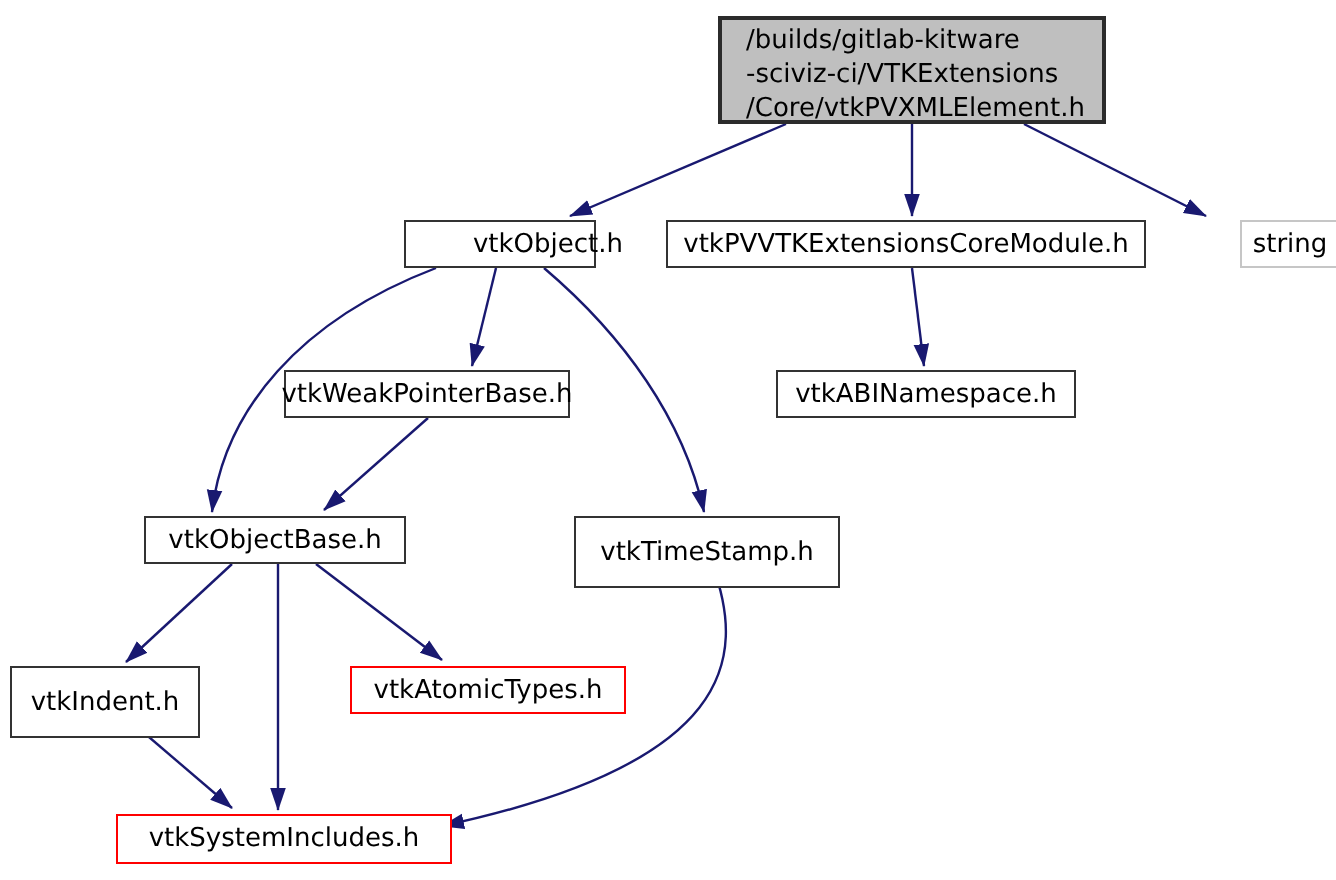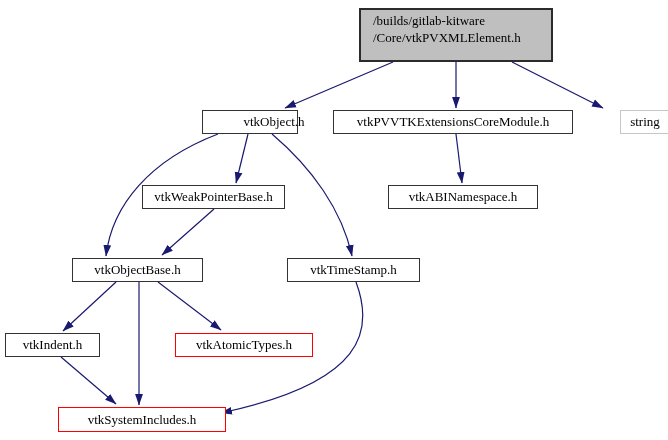--- a/index.html
+++ b/index.html
@@ -6,38 +6,38 @@
   .canvas{
     position:relative;width:668px;height:440px;background:#ffffff;
     font-family:"DejaVu Sans", sans-serif;overflow:hidden;
   }
   svg.edges{position:absolute;left:0;top:0;width:668px;height:440px;}
   .edge{stroke:#191970;stroke-width:1.2;fill:none;}
   .node{
     position:absolute;box-sizing:border-box;background:#ffffff;
     border:1px solid #333333;color:#000000;font-size:13px;
     display:flex;align-items:center;justify-content:center;
-    white-space:nowrap;cursor:pointer;font-family:Liberation Serif, serif;
+    white-space:nowrap;cursor:pointer;
   }
   .node.root{
     background:#bfbfbf;border:2px solid #2b2b2b;display:block;
     text-align:left;padding:2px 6px 0 12px;line-height:17px;cursor:default;
   }
   .node.external{border-color:#c6c6c6;cursor:default;margin-left:16px;}
   .node.truncated{border-color:#ff0000;}
   
   #n-root{left:359px;top:8px;width:194px;height:54px;}
   #n-vtkobject{left:202px;top:110px;width:96px;height:24px;padding-left:48px;}
   #n-coremodule{left:333px;top:110px;width:240px;height:24px;}
   #n-string{left:604px;top:110px;width:50px;height:24px;}
   #n-weakpointer{left:142px;top:185px;width:143px;height:24px;}
   #n-abinamespace{left:388px;top:185px;width:150px;height:24px;}
   #n-objectbase{left:72px;top:258px;width:131px;height:24px;}
-  #n-timestamp{left:287px;top:258px;width:133px;height:24px;text-align:right;}
-  #n-indent{left:5px;top:333px;width:95px;height:24px;}
+  #n-timestamp{left:287px;top:258px;width:133px;height:36px;text-align:right;}
+  #n-indent{left:5px;top:333px;width:95px;height:36px;}
   #n-atomictypes{left:175px;top:333px;width:138px;height:24px;}
   #n-systemincludes{left:58px;top:407px;width:168px;height:25px;}
 </style>
 </head>
 <body>
 
 <div class="canvas">
 
   <svg class="edges" viewBox="0 0 668 440">
     <defs>
@@ -55,20 +55,21 @@
     <path class="edge" d="M214,209 L162,255" marker-end="url(#ah)"></path>
     <path class="edge" d="M116,282 L63,331" marker-end="url(#ah)"></path>
     <path class="edge" d="M158,282 L221,330" marker-end="url(#ah)"></path>
     <path class="edge" d="M139,282 L139,405" marker-end="url(#ah)"></path>
     <path class="edge" d="M61,357 L116,404" marker-end="url(#ah)"></path>
     <path class="edge" d="M356,282 C374,330 366,382 221,413" marker-end="url(#ah)"></path>
   </svg>
 
   <div class="node root" id="n-root">
     <div>/builds/gitlab-kitware</div>
+    <div>-sciviz-ci/VTKExtensions</div>
     <div>/Core/vtkPVXMLElement.h</div>
   </div>
 
   <div class="node" id="n-vtkobject">
     <span>vtkObject.h</span>
   </div>
 
   <div class="node" id="n-coremodule">
     <span>vtkPVVTKExtensionsCoreModule.h</span>
   </div>

